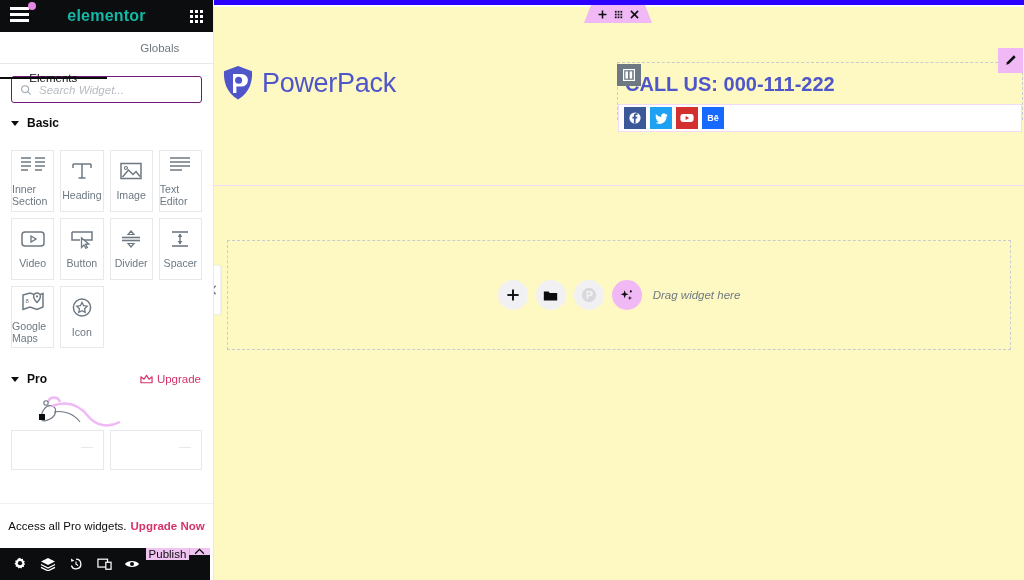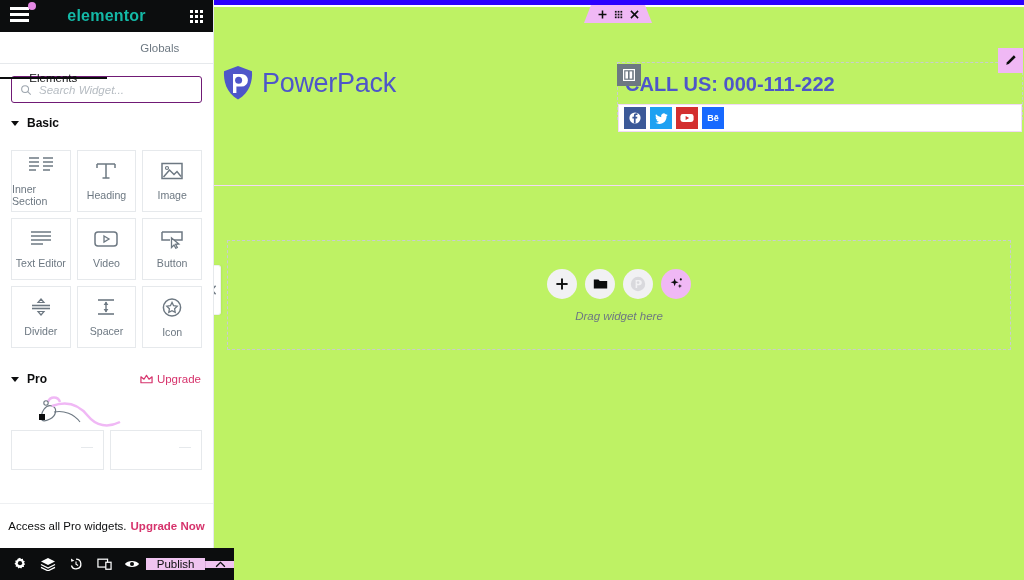--- a/index.html
+++ b/index.html
@@ -69,21 +69,21 @@
   .cat-head {
     display: flex; align-items: center; justify-content: space-between;
     padding: 3px 12px 8px 11px;
   }
   .cat-head-left { display: flex; align-items: center; gap: 8px; }
   .caret { width:0;height:0;border-left:4px solid transparent;border-right:4px solid transparent;border-top:5px solid #0c0d0e; }
   .cat-title { font-size: 12px; font-weight: bold; color: #0c0d0e; }
   .upgrade-link { display: flex; align-items: center; gap: 4px; font-size: 11.5px; font-weight: normal; color: #d6336c; cursor: pointer; }
 
   .widget-grid {
-    display: grid; grid-template-columns: 1fr 1fr 1fr; gap: 6px;
+    display: grid; grid-template-columns: 1fr 1fr 1fr 1fr; gap: 6px;
     padding: 12px 11px;
   }
   .widget-card {
     height: 62px; border: 1px solid #e6e9ec; background: #fff;
     display: flex; flex-direction: column; align-items: center; justify-content: center;
     gap: 8px; cursor: grab;
   }
   .widget-card .wlabel { font-size: 10.6px; color: #6d7882; }
   .widget-card svg { display: block; }
 
@@ -97,38 +97,38 @@
 
   .pro-banner {
     position: absolute; left: 0; right: 0; bottom: 32px; height: 45px;
     background: #fff; border-top: 1px solid #eef0f2;
     display: flex; align-items: center; justify-content: center;
     font-size: 11.5px; color: #0c0d0e; gap: 4px; z-index: 4;
   }
   .pro-banner a { color: #d6336c; font-weight: bold; text-decoration: none; cursor: pointer; }
 
   .footer-bar {
-    position: absolute; left: 0; bottom: 0; width: 234px; height: 32px;
-    background: #0c0d0e; display: flex; align-items: center; z-index: 5;
+    position: absolute; left: 0; bottom: 0; width: 210px; height: 32px;
+    background: #0c0d0e; display: flex; align-items: flex-start; z-index: 5;
   }
   .footer-tools { display: flex; align-items: center; gap: 0; padding-left: 6px; flex: 1; }
   .ftool { width: 28px; height: 32px; display: flex; align-items: center; justify-content: center; cursor: pointer; }
   .publish-btn {
     background: #f0c4f0; color: #0c0d0e; font-size: 11.5px;
     display: flex; align-items: center; justify-content: center;
     width: 62px; cursor: pointer;
   }
   .publish-caret {
     background: #f0c4f0; width: 30px; display: flex; align-items: center; justify-content: center;
     border-left: 1px solid #dba8db; cursor: pointer;
   }
 
   
   #canvas {
-    position: relative; flex: 1 1 auto; height: 580px; background: #bef264; overflow: hidden;
+    position: relative; flex: 1 1 auto; height: 580px; background: #fef9c3; overflow: hidden;
   }
   .top-rule { position: absolute; left:0; right:0; top:0; height: 5px; background: #2b00ff; }
   .top-rule2 { position: absolute; left:0; right:0; top:5px; height: 2px; background: #ffffff; }
 
   .section-handle {
     position: absolute; top: 5px; left: 370px;
     width: 68px; height: 18px; background: #f0b8f5;
     display: flex; align-items: center; justify-content: center; gap: 7px;
     clip-path: polygon(7px 0, calc(100% - 7px) 0, 100% 100%, 0 100%);
     z-index: 6; cursor: move;
@@ -165,21 +165,21 @@
   .edit-pencil {
     position: absolute; right: 1px; top: 41px; width: 25px; height: 25px;
     background: #f0b8f5; display: flex; align-items: center; justify-content: center; cursor: pointer;
     z-index: 6;
   }
 
   
   .dropzone {
     position: absolute; left: 13px; right: 13px; top: 240px; height: 110px;
     border: 1px dashed #c9ccd0;
-    display: flex; flex-direction: column; align-items: center; justify-content: center; gap: 11px;
+    display: flex; align-items: center; justify-content: center; gap: 11px;
   }
   .dz-buttons { display: flex; gap: 8px; }
   .dzb { width: 30px; height: 30px; border-radius: 50%; background: #f1f1f3;
          display: flex; align-items: center; justify-content: center; cursor: pointer; }
   .dzb.ai { background: #f0b8f5; }
   .dzb.muted { background: #f1f1f3; }
   .dz-label { font-size: 11.5px; font-style: italic; color: #6d7882; }
 
   .collapse-tab {
     position: absolute; left: -7px; top: 265px; width: 14px; height: 50px;
@@ -323,20 +323,29 @@
           <svg width="26" height="20" viewBox="0 0 26 20">
             <line x1="5" y1="3" x2="21" y2="3" stroke="#6d7882" stroke-width="1.6"></line>
             <line x1="5" y1="17" x2="21" y2="17" stroke="#6d7882" stroke-width="1.6"></line>
             <line x1="13" y1="5" x2="13" y2="15" stroke="#6d7882" stroke-width="1.4"></line>
             <path d="M13 4.5 L15.4 8 L10.6 8 Z" fill="#6d7882"></path>
             <path d="M13 15.5 L15.4 12 L10.6 12 Z" fill="#6d7882"></path>
           </svg>
           <span class="wlabel">Spacer</span>
         </div>
 
+        <div class="widget-card">
+          <svg width="24" height="21" viewBox="0 0 24 21">
+            <path d="M2 4 L9 2 L16 4.5 L22 2.5 V16 L16 18.5 L9 16 L2 18.5 Z" fill="none" stroke="#6d7882" stroke-width="1.5"></path>
+            <path d="M16 2 a3.4 3.4 0 0 1 3.4 3.4 c0 2.6 -3.4 6 -3.4 6 s-3.4 -3.4 -3.4 -6 A3.4 3.4 0 0 1 16 2 z" fill="#fff" stroke="#6d7882" stroke-width="1.4"></path>
+            <circle cx="16" cy="5.4" r="1.1" fill="#6d7882"></circle>
+            <text x="4.5" y="12" font-size="6" fill="#6d7882" font-family="sans-serif">8</text>
+          </svg>
+          <span class="wlabel">Google Maps</span>
+        </div>
 
         <div class="widget-card">
           <svg width="22" height="21" viewBox="0 0 22 21">
             <circle cx="11" cy="10.5" r="8.6" fill="none" stroke="#6d7882" stroke-width="1.5"></circle>
             <path d="M11 5.4 L12.6 8.7 L16.2 9.2 L13.6 11.8 L14.2 15.4 L11 13.7 L7.8 15.4 L8.4 11.8 L5.8 9.2 L9.4 8.7 Z" fill="none" stroke="#6d7882" stroke-width="1.3"></path>
           </svg>
           <span class="wlabel">Icon</span>
         </div>
       </div>
 

